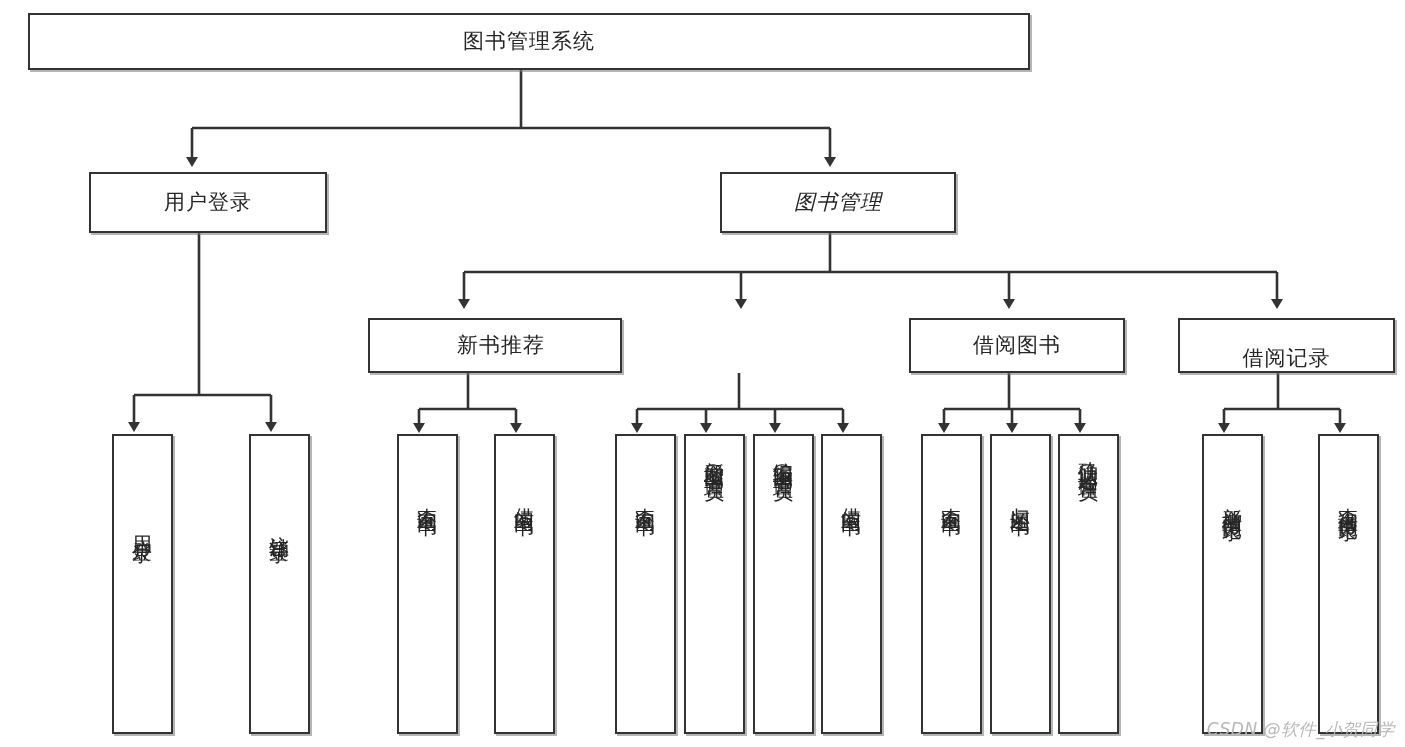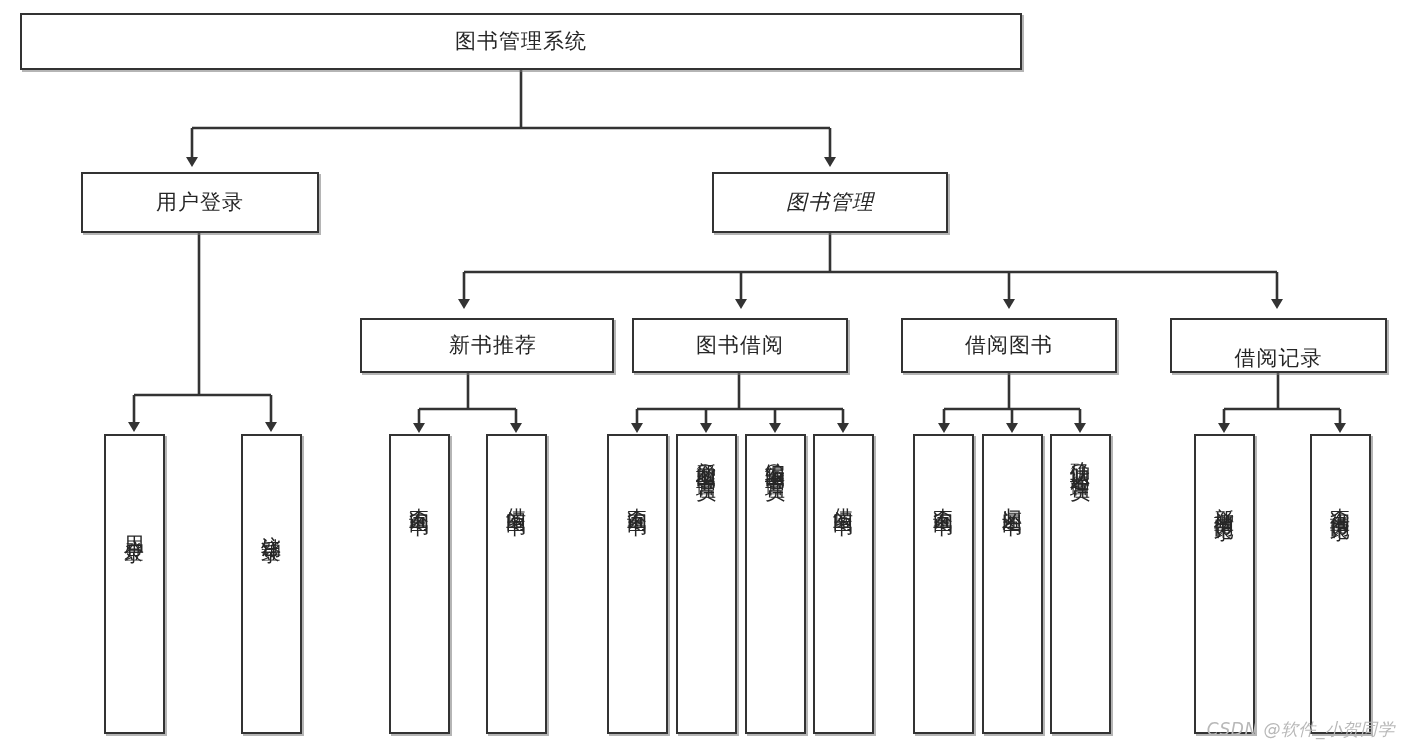--- a/index.html
+++ b/index.html
@@ -14,20 +14,21 @@
   svg.links{position:absolute;left:0;top:0;width:1405px;height:747px;pointer-events:none;}
   .node{
     position:absolute;
     box-sizing:border-box;
     background:#ffffff;
     border:2px solid #333333;
     box-shadow:2px 2px 0 rgba(120,120,120,.55);
     display:flex;
     align-items:center;
     justify-content:center;
+    margin-left:8px;
   }
   .node .lbl{
     color:#262626;
     font-size:21px;
     line-height:1.25;
     letter-spacing:1px;
     white-space:nowrap;
   }
   .node.leaf{
     align-items:flex-start;
@@ -118,23 +119,20 @@
   <div class="node" style="left:81px;top:172px;width:238px;height:61px;">
     <span class="lbl">用户登录</span>
   </div>
   <div class="node" style="left:712px;top:172px;width:236px;height:61px;font-style:italic;">
     <span class="lbl">图书管理</span>
   </div>
 
   <div class="node" style="left:360px;top:318px;width:254px;height:55px;padding-left:12px;">
     <span class="lbl">新书推荐</span>
   </div>
-  <div class="node" style="left:632px;top:318px;width:216px;height:55px;">
-    <span class="lbl">图书借阅</span>
-  </div>
   <div class="node" style="left:901px;top:318px;width:216px;height:55px;">
     <span class="lbl">借阅图书</span>
   </div>
   <div class="node" style="left:1170px;top:318px;width:217px;height:55px;align-items:flex-end;">
     <span class="lbl">借阅记录</span>
   </div>
 
   <div class="node leaf mid" style="left:104px;top:434px;width:61px;height:300px;">
     <span class="lbl">用户登录</span>
   </div>

